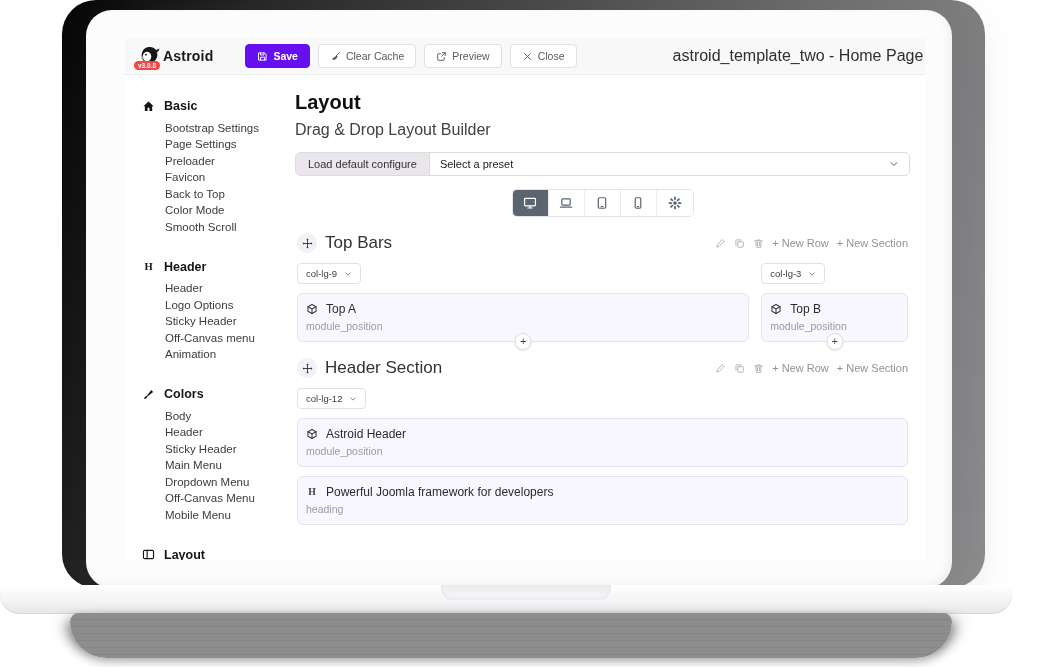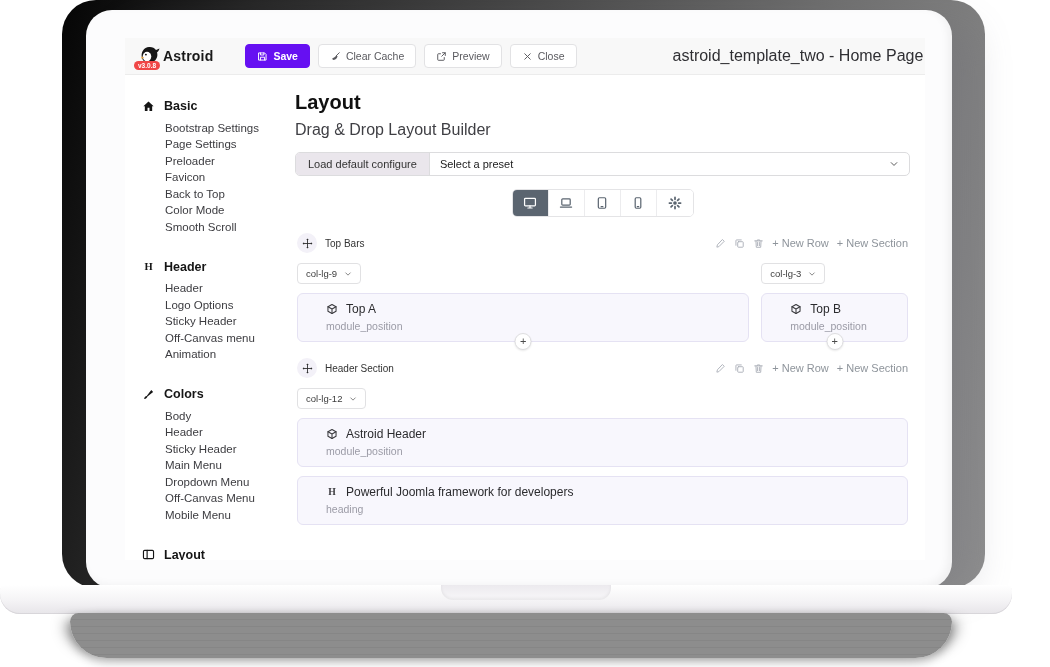--- a/index.html
+++ b/index.html
@@ -109,34 +109,34 @@
   .dev.active { background:#5b6570; color:#fff; }
   
   .sections { padding:0 2px; }
   .lsection { margin-top:16px; }
   .sec-head { display:flex; align-items:center; gap:8px; }
   .move-btn {
     width:20px; height:20px; border-radius:50%; background:#f3f1f8; color:#2e2e2e;
     display:flex; align-items:center; justify-content:center; cursor:grab;
   }
   .move-btn .ico { width:11px; height:11px; }
-  .sec-title { font-size:10px; color:#333; }
+  .sec-title { font-size:17px; color:#333; }
   .sec-actions { margin-left:auto; display:flex; align-items:center; gap:8px; }
   .sec-actions .ico { width:11px; height:11px; color:#aeb2ba; cursor:pointer; }
   .sec-actions .act-link { font-size:11px; color:#8e949b; cursor:pointer; white-space:nowrap; }
   .sec-row { display:flex; gap:12px; margin-top:10px; }
   .lcol { position:relative; display:flex; flex-direction:column; }
   .size-chip {
     width:fit-content; border:1px solid #e1e1e3; border-radius:4px; background:#fff;
     font-size:9.5px; color:#3c3c3c; padding:4px 8px; display:flex; align-items:center; gap:7px;
     margin-bottom:9px; cursor:pointer;
   }
   .size-chip .chev { width:8px; height:8px; color:#555; }
   .cards { display:flex; flex-direction:column; gap:9px; }
-  .el-card { background:#f8f7fd; border:1px solid #e5e2f3; border-radius:6px; padding:8px 28px 9px; }
+  .el-card { background:#f8f7fd; border:1px solid #e5e2f3; border-radius:6px; padding:8px 8px 9px; }
   .el-title { display:flex; align-items:center; gap:8px; font-size:12px; color:#2b2b2e; }
   .el-title .ico { width:12px; height:12px; color:#3a3a3e; }
   .el-type { font-size:10.5px; color:#9b9ba6; margin-top:4px; }
   .add-btn {
     position:absolute; bottom:-8px; left:50%; transform:translateX(-50%);
     width:17px; height:17px; border-radius:50%; background:#fff; border:1px solid #dedee0;
     color:#4a4a4a; font-size:11px; line-height:14px; text-align:center; cursor:pointer;
     box-shadow:0 1px 2px rgba(0,0,0,.09);
   }
 </style>

